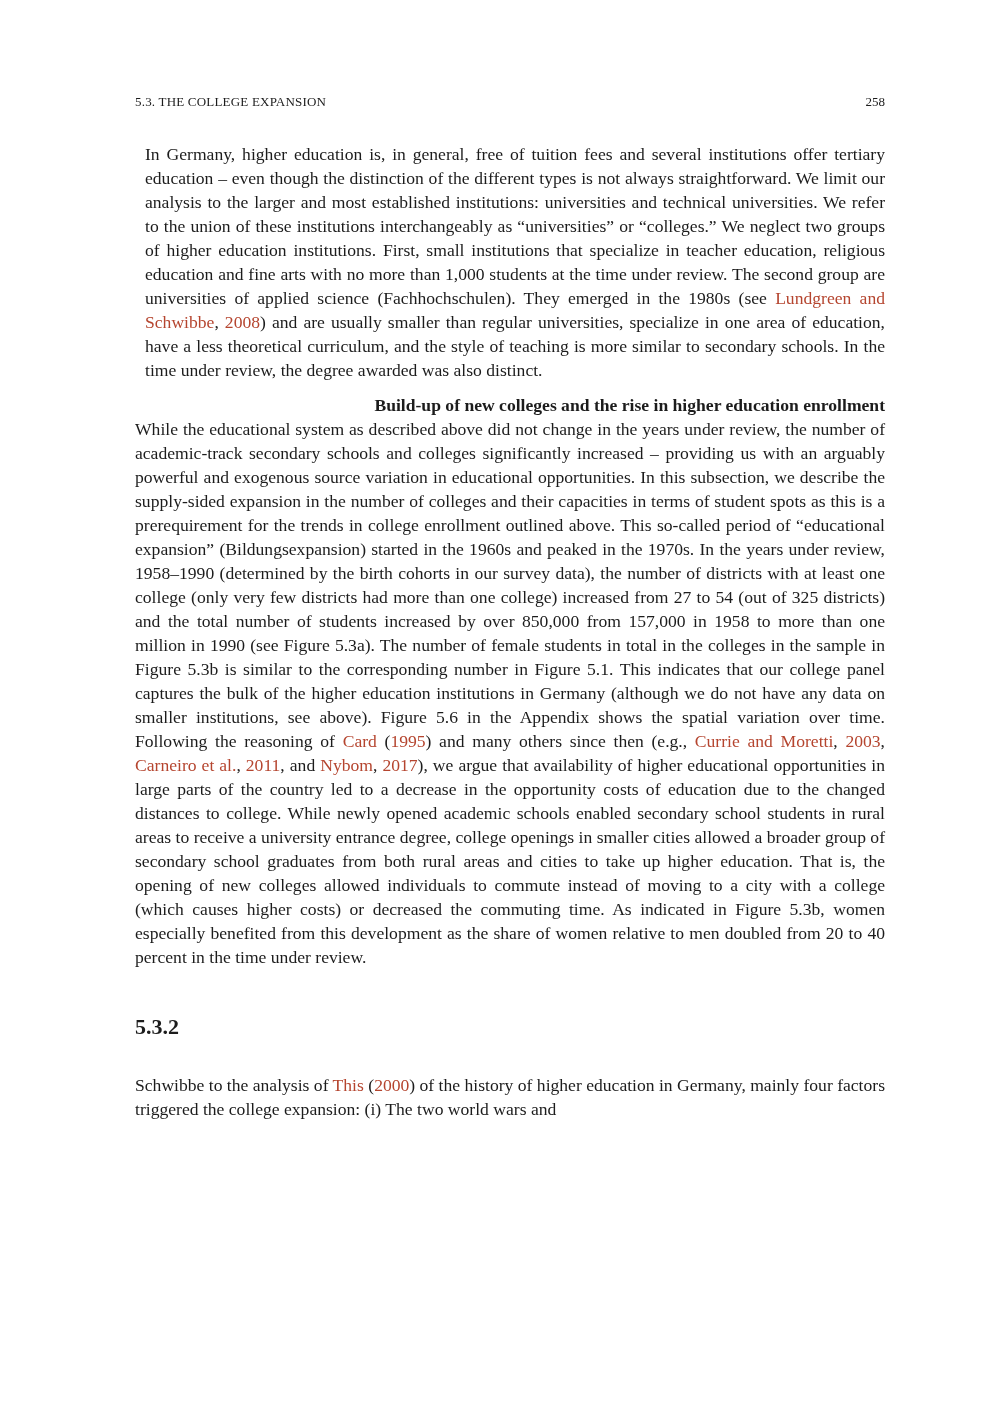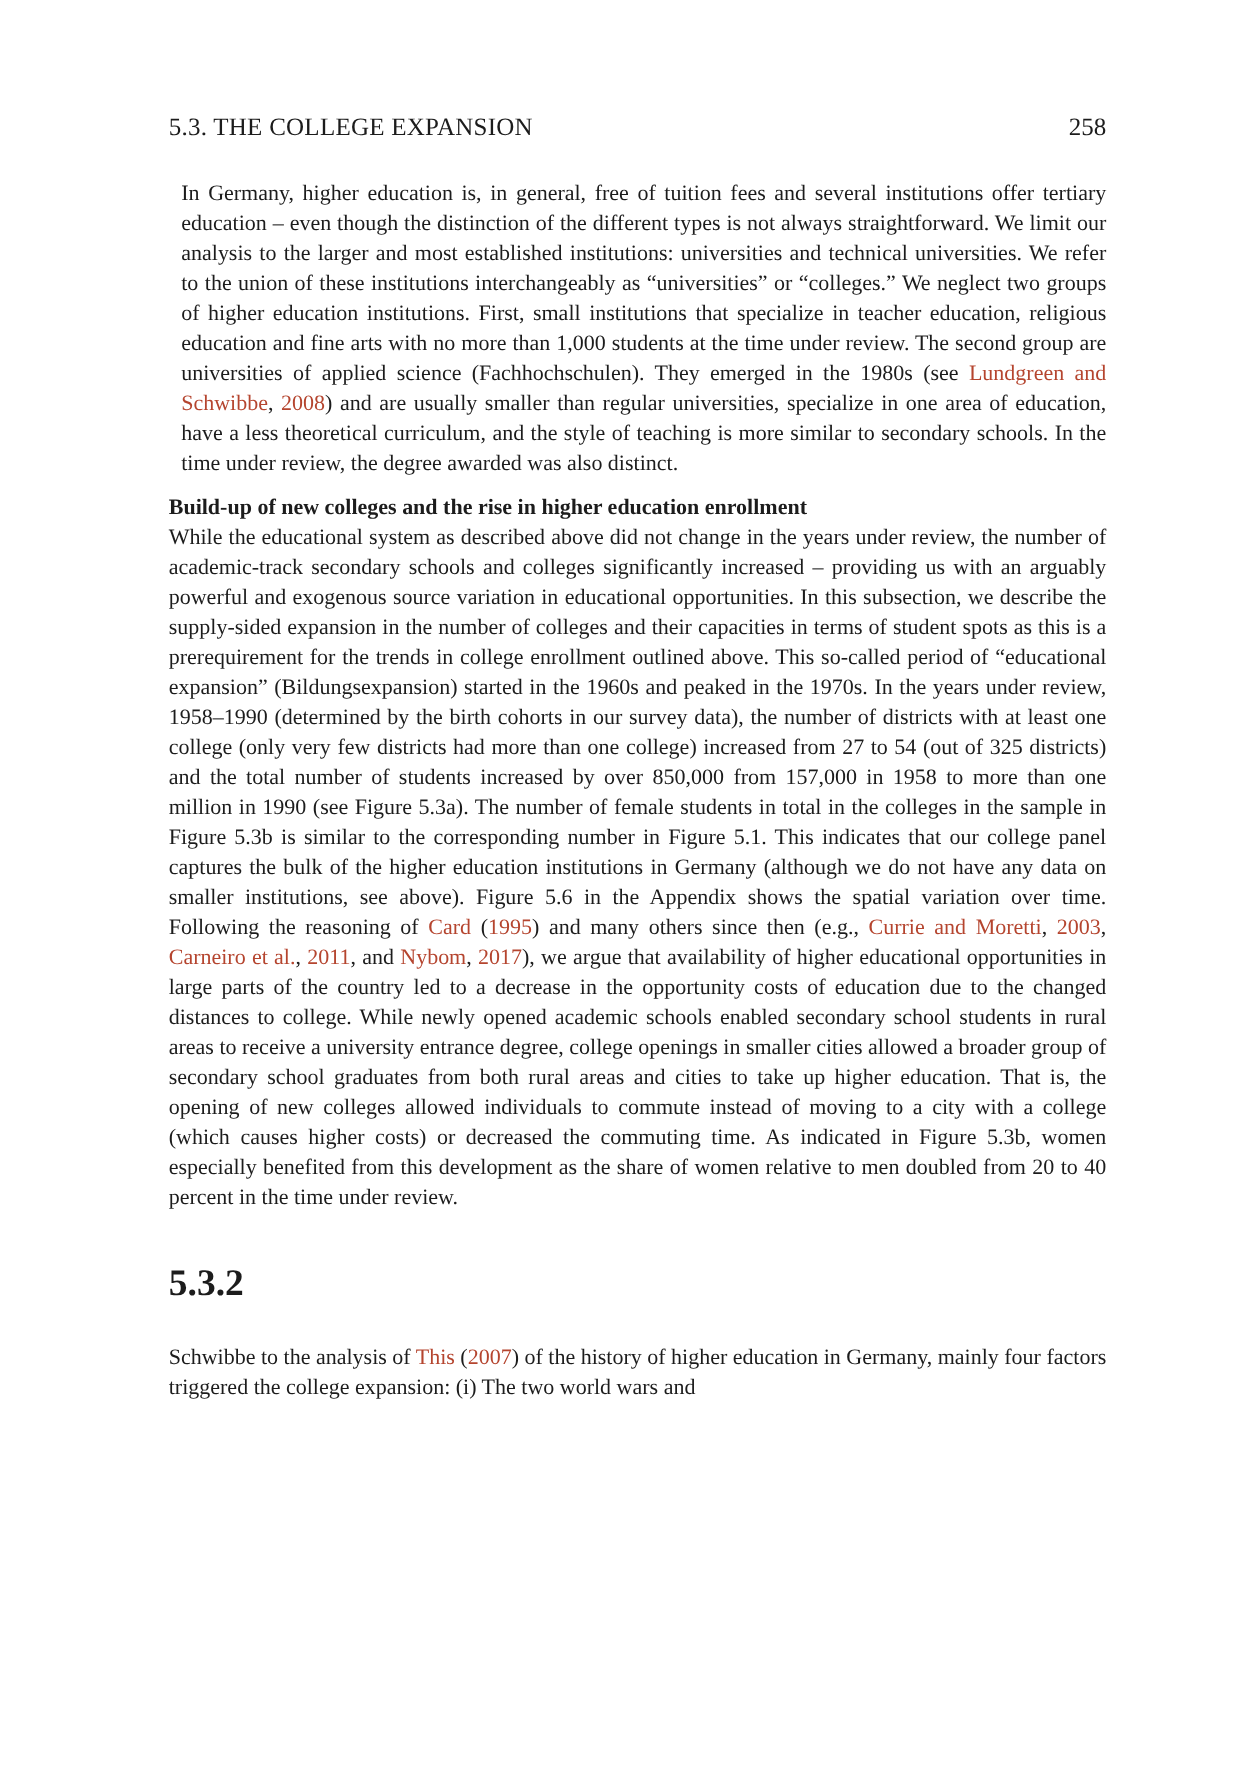--- a/index.html
+++ b/index.html
@@ -17,44 +17,44 @@
     font-family: "Liberation Serif", "DejaVu Serif", serif;
     font-size: 17.6px;
     line-height: 24px;
     color: #1c1c1c;
     overflow: hidden;
   }
   .page-header {
     display: flex;
     justify-content: space-between;
     align-items: baseline;
-    font-size: 20px;
+    font-size: 13px;
     margin-bottom: 28px;
     color: #1c1c1c;
   }
   .running-header { letter-spacing: 0.2px; }
   .body-par {
     margin: 0;
     text-align: justify;
     hyphens: auto;
     -webkit-hyphens: auto;
   }
   .par-gap { margin-bottom: 11px; margin-left: 10px; }
   .run-in-heading {
-    margin: 11px 0 0 0;
+    margin: 11px 0 0 16px;
     font-size: 17.6px;
     line-height: 24px;
     font-weight: bold;
-    text-align: left;
+    text-align: right;
   }
   .section-heading {
     display: flex;
     align-items: baseline;
     margin: 44px 0 32px 0;
-    font-size: 30px;
+    font-size: 22px;
     line-height: 28px;
     font-weight: bold;
   }
   .section-number { margin-right: 30px; }
   .cite {
     color: var(--citation, #b5452f);
   }
 </style>
 </head>
 <body>
@@ -69,15 +69,15 @@
   <p class="body-par par-gap"><span>In Germany, higher education is, in general, free of tuition fees and several institutions offer tertiary education – even though the distinction of the different types is not always straightforward. We limit our analysis to the larger and most established institutions: universities and technical universities. We refer to the union of these institutions interchangeably as “universities” or “colleges.” We neglect two groups of higher education institutions. First, small institutions that specialize in teacher education, religious education and fine arts with no more than 1,000 students at the time under review. The second group are universities of applied science (Fachhochschulen). They emerged in the 1980s (see </span><span class="cite">Lundgreen and Schwibbe</span><span>, </span><span class="cite">2008</span><span>) and are usually smaller than regular universities, specialize in one area of education, have a less theoretical curriculum, and the style of teaching is more similar to secondary schools. In the time under review, the degree awarded was also distinct.</span></p>
 
   <h3 class="run-in-heading">Build-up of new colleges and the rise in higher education enrollment</h3>
 
   <p class="body-par"><span>While the educational system as described above did not change in the years under review, the number of academic-track secondary schools and colleges significantly increased – providing us with an arguably powerful and exogenous source variation in educational opportunities. In this subsection, we describe the supply-sided expansion in the number of colleges and their capacities in terms of student spots as this is a prerequirement for the trends in college enrollment outlined above. This so-called period of “educational expansion” (Bildungsexpansion) started in the 1960s and peaked in the 1970s. In the years under review, 1958–1990 (determined by the birth cohorts in our survey data), the number of districts with at least one college (only very few districts had more than one college) increased from 27 to 54 (out of 325 districts) and the total number of students increased by over 850,000 from 157,000 in 1958 to more than one million in 1990 (see Figure 5.3a). The number of female students in total in the colleges in the sample in Figure 5.3b is similar to the corresponding number in Figure 5.1. This indicates that our college panel captures the bulk of the higher education institutions in Germany (although we do not have any data on smaller institutions, see above). Figure 5.6 in the Appendix shows the spatial variation over time. Following the reasoning of </span><span class="cite">Card</span><span> (</span><span class="cite">1995</span><span>) and many others since then (e.g., </span><span class="cite">Currie and Moretti</span><span>, </span><span class="cite">2003</span><span>, </span><span class="cite">Carneiro et al.</span><span>, </span><span class="cite">2011</span><span>, and </span><span class="cite">Nybom</span><span>, </span><span class="cite">2017</span><span>), we argue that availability of higher educational opportunities in large parts of the country led to a decrease in the opportunity costs of education due to the changed distances to college. While newly opened academic schools enabled secondary school students in rural areas to receive a university entrance degree, college openings in smaller cities allowed a broader group of secondary school graduates from both rural areas and cities to take up higher education. That is, the opening of new colleges allowed individuals to commute instead of moving to a city with a college (which causes higher costs) or decreased the commuting time. As indicated in Figure 5.3b, women especially benefited from this development as the share of women relative to men doubled from 20 to 40 percent in the time under review.</span></p>
 
   <h2 class="section-heading">
     <span class="section-number">5.3.2</span>
   </h2>
 
-  <p class="body-par"><span>Schwibbe to the analysis of </span><span class="cite">This</span><span> (</span><span class="cite">2007</span><span>) of the history of higher education in Germany, mainly four factors triggered the college expansion: (i) The two world wars and</span></p>
+  <p class="body-par"><span>Schwibbe to the analysis of </span><span class="cite">This</span><span> (</span><span class="cite">2000</span><span>) of the history of higher education in Germany, mainly four factors triggered the college expansion: (i) The two world wars and</span></p>
 
 </div>
 
 </body></html>

